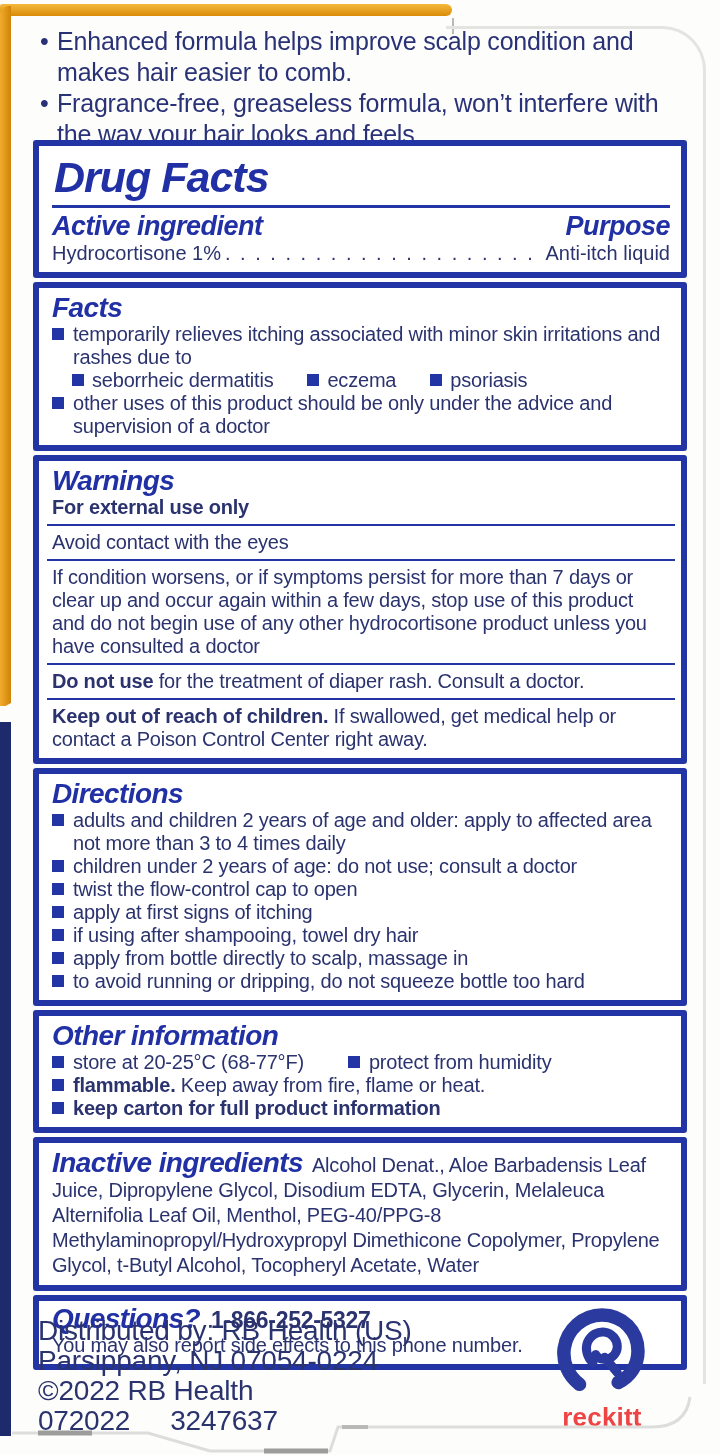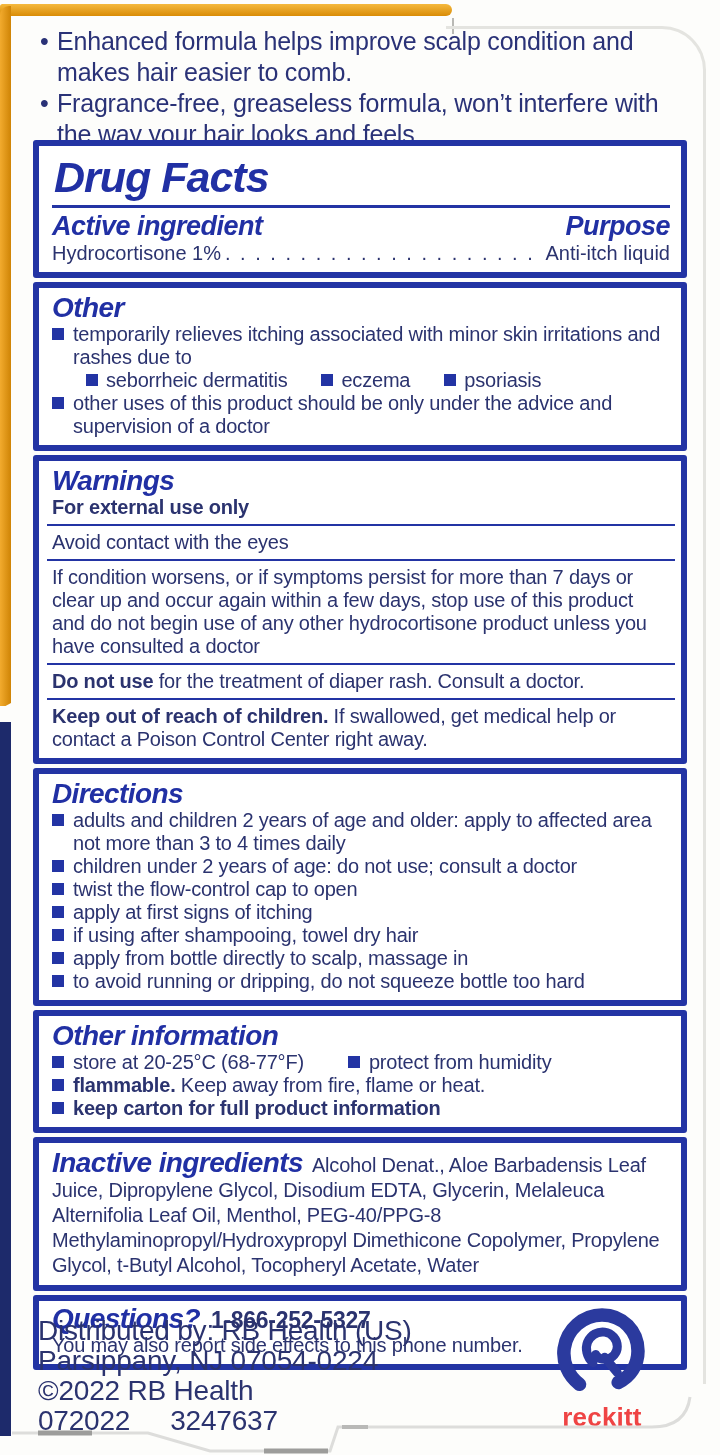--- a/index.html
+++ b/index.html
@@ -36,21 +36,21 @@
   .df-rule { border:none; border-top:3px solid #2334a4; margin:0 0 3px 0; }
   .w-rule { border:none; border-top:2px solid #2334a4; margin:5px -5px; }
   .ai-row { display:flex; justify-content:space-between; font-size:27px; line-height:30px;
     font-weight:bold; font-style:italic; color:#2130a4; letter-spacing:-0.5px; }
   .dots-row { display:flex; align-items:flex-start; font-size:20px; line-height:24px; color:#2b336f; }
   .dots { flex:1; overflow:hidden; white-space:nowrap; letter-spacing:2px; margin:0 4px; color:#2b336f; }
   .bold { font-weight:bold; }
   .bul { display:flex; gap:9px; }
   .bul .txt { flex:1; }
   .sq { flex:0 0 12px; width:12px; height:12px; background:#2334a4; margin-top:5px; display:inline-block; }
-  .sub-buls { display:flex; gap:34px; margin-left:34px; }
+  .sub-buls { display:flex; gap:34px; margin-left:20px; }
   .sub-bul { display:flex; gap:8px; }
   .oi-row { display:flex; gap:44px; }
   .inactive-p { font-size:20px; line-height:25px; color:#2b336f; letter-spacing:-0.2px; }
   .inactive-p .sec-title { margin-right:9px; }
   .q-row { display:flex; align-items:baseline; gap:11px; }
   .q-phone { font-size:23px; font-weight:bold; color:#2b336f; letter-spacing:-0.3px; }
   
   .footer { position:absolute; left:38px; top:1316px; width:470px;
     font-size:28px; line-height:30px; color:#2b336f; letter-spacing:-0.2px; }
   .codes { display:flex; gap:40px; }
@@ -90,21 +90,21 @@
       <span>Purpose</span>
     </div>
     <div class="dots-row">
       <span>Hydrocortisone 1%</span>
       <span class="dots">. . . . . . . . . . . . . . . . . . . . . .. . . . . . . . . . . . . . . . . . . . .</span>
       <span>Anti-itch liquid</span>
     </div>
   </div>
 
   <div class="box">
-    <div class="sec-title">Other</div>
+    <div class="sec-title">Facts</div>
     <div class="bt">
       <div class="bul">
         <span class="sq"></span>
         <span class="txt">temporarily relieves itching associated with minor skin irritations and rashes due to</span>
       </div>
       <div class="sub-buls">
         <span class="sub-bul">
           <span class="sq"></span>
           <span>seborrheic dermatitis</span>
         </span>

